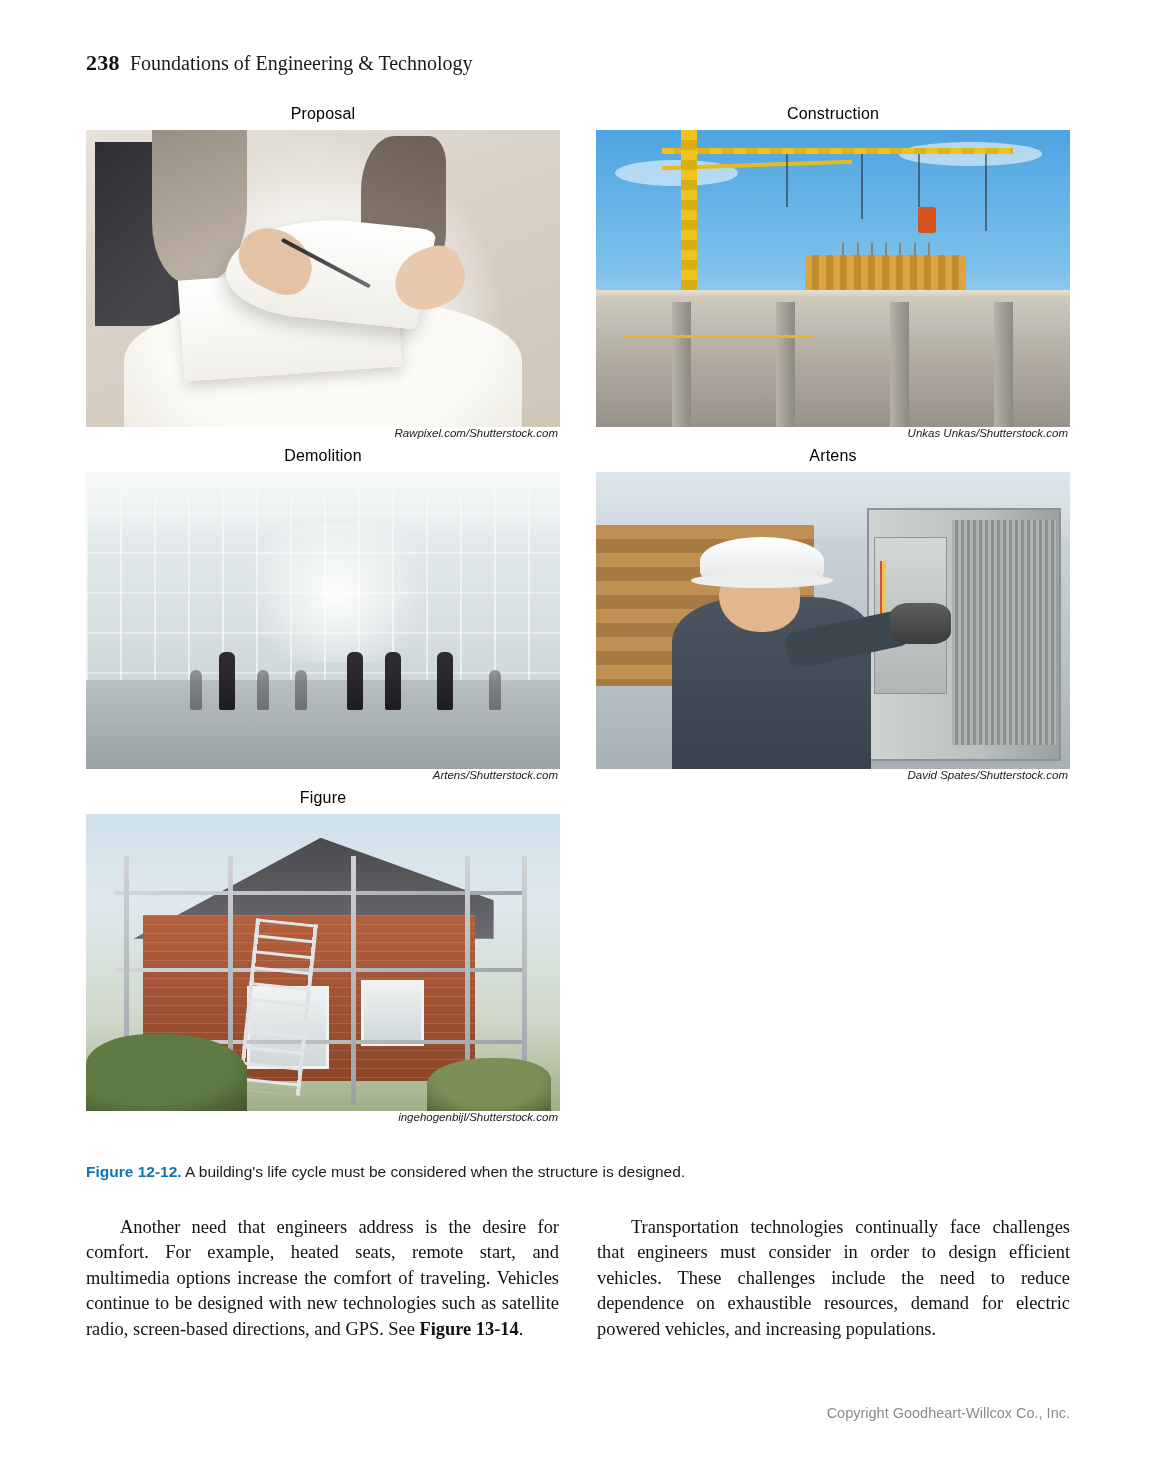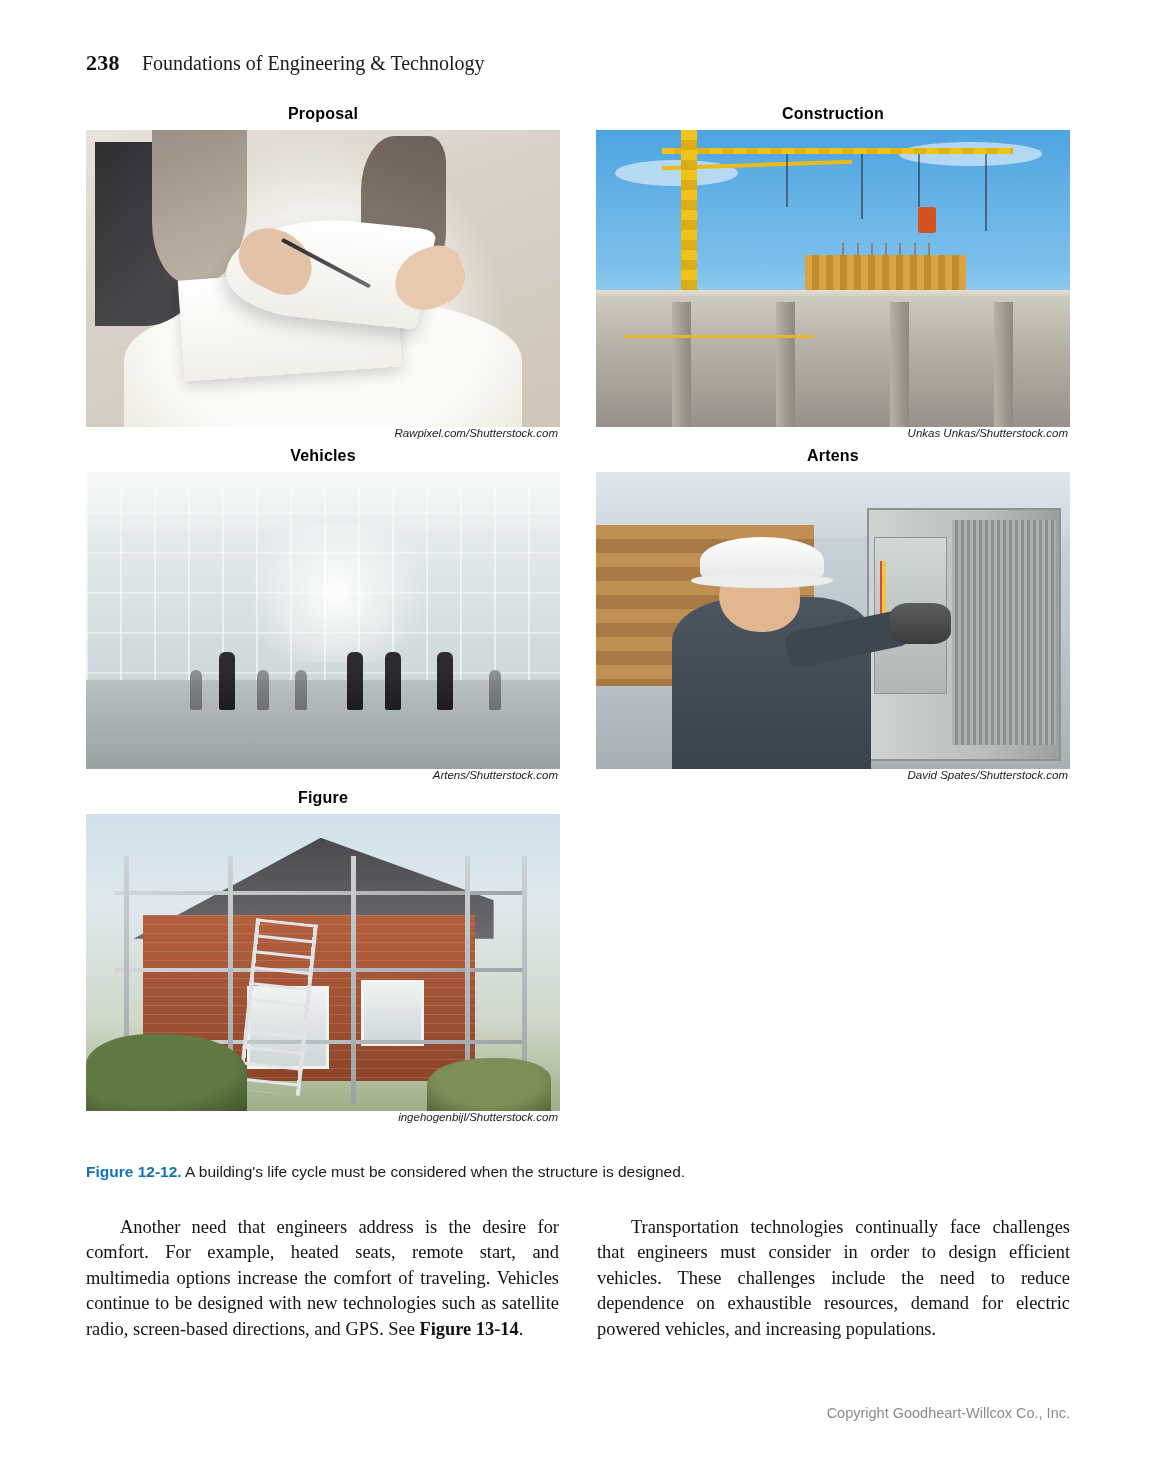--- a/index.html
+++ b/index.html
@@ -24,21 +24,21 @@
   }
 
   
   .running-head {
     position: absolute;
     top: 50px;
     left: 86px;
     right: 86px;
     display: flex;
     align-items: baseline;
-    gap: 22px;
+    gap: 10px;
   }
   .page-number {
     font-family: "Liberation Serif", serif;
     font-weight: bold;
     font-size: 22px;
     letter-spacing: 0.3px;
     color: #111;
   }
   .book-title {
     font-family: "Liberation Serif", serif;
@@ -56,21 +56,21 @@
   .fig-row {
     display: flex;
     gap: 36px;
     margin-bottom: 8px;
   }
   .fig-cell {
     width: 474px;
   }
   .fig-label {
     font-family: "Liberation Sans", sans-serif;
-    font-weight: bold;
+    font-weight: normal;
     font-size: 16px;
     text-align: center;
     color: #000;
     margin-bottom: 7px;
     letter-spacing: 0.2px;
   }
   .fig-img {
     width: 474px;
     height: 297px;
     position: relative;
@@ -501,21 +501,21 @@
           </div>
         </div>
         <div class="fig-credit">Unkas Unkas/Shutterstock.com</div>
       </div>
 
     </div>
 
     <div class="fig-row">
 
       <div class="fig-cell">
-        <div class="fig-label">Vehicles</div>
+        <div class="fig-label">Demolition</div>
         <div class="fig-img">
           <div class="ph operation">
             <div class="glass"></div>
             <div class="ceiling"></div>
             <div class="glow"></div>
             <div class="floor"></div>
             <div class="ppl grey small" style="left:22%;"></div>
             <div class="ppl" style="left:28%;"></div>
             <div class="ppl grey small" style="left:36%;"></div>
             <div class="ppl grey small" style="left:44%;"></div>

